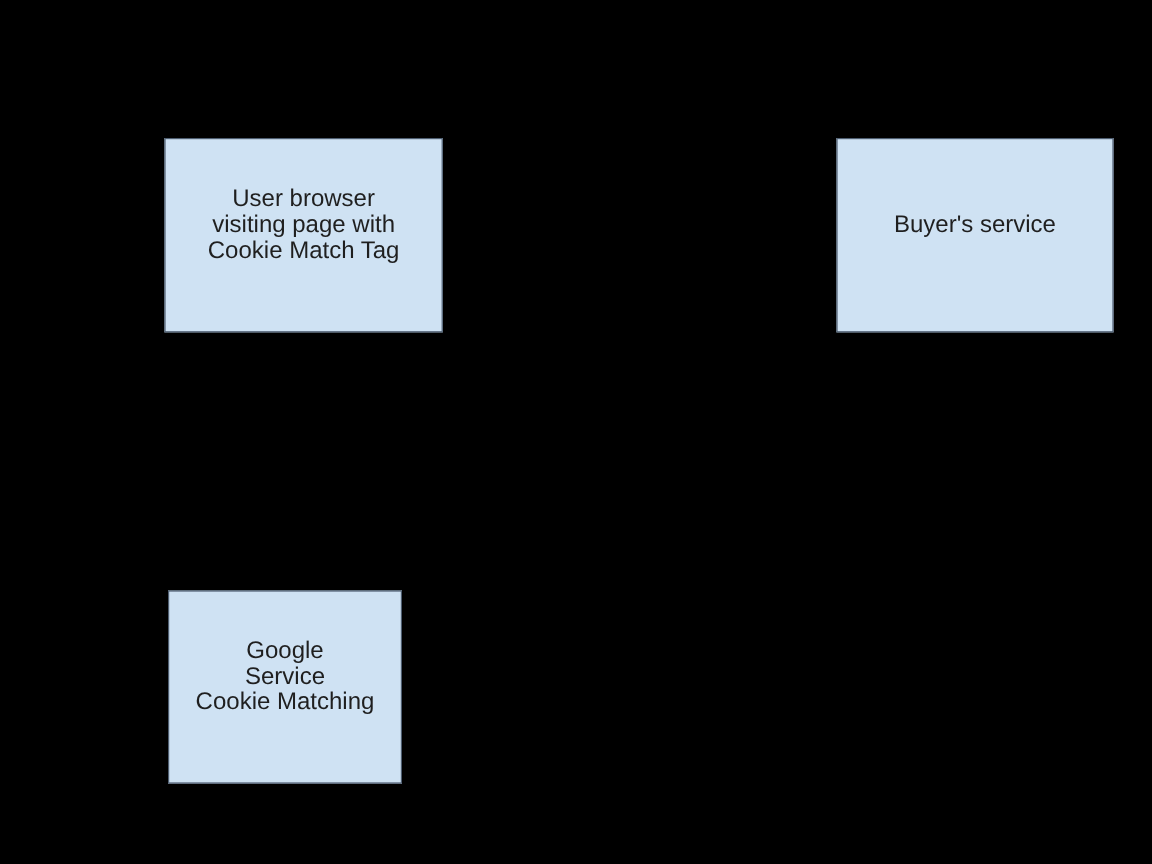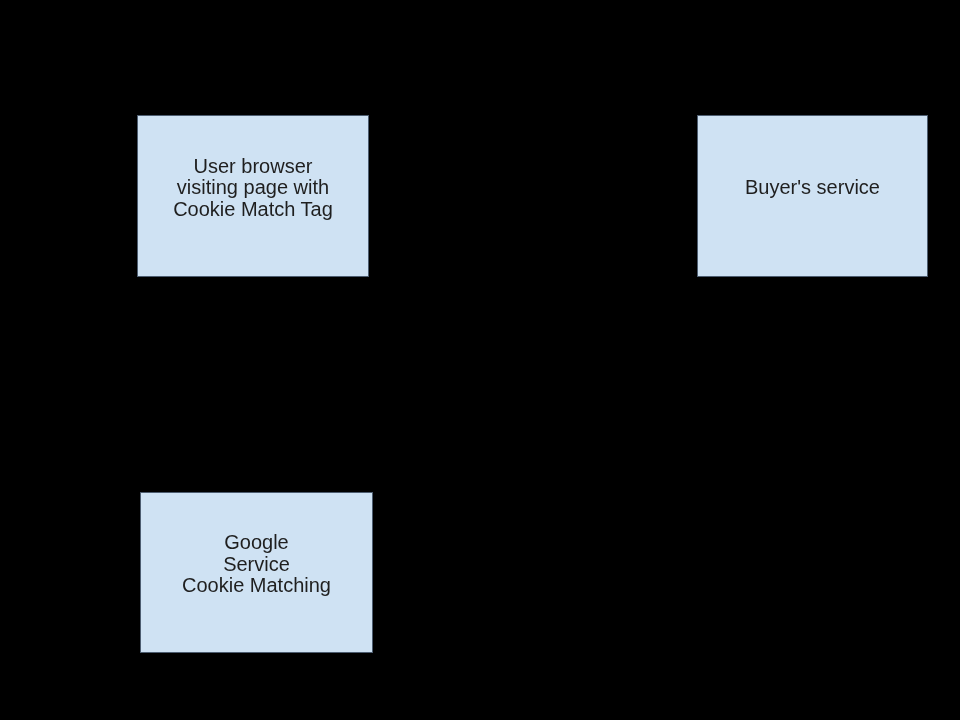--- a/index.html
+++ b/index.html
@@ -45,21 +45,21 @@
   }
   #node-buyers-service {
     left: 697px;
     top: 115px;
     width: 231px;
     height: 162px;
   }
   #node-google-cms {
     left: 140px;
     top: 492px;
-    width: 233px;
+    width: 195px;
     height: 161px;
   }
 </style>
 </head>
 <body>
 
 <div class="canvas">
 
   <div class="node" id="node-buyers-service">
     <div class="node-label">

